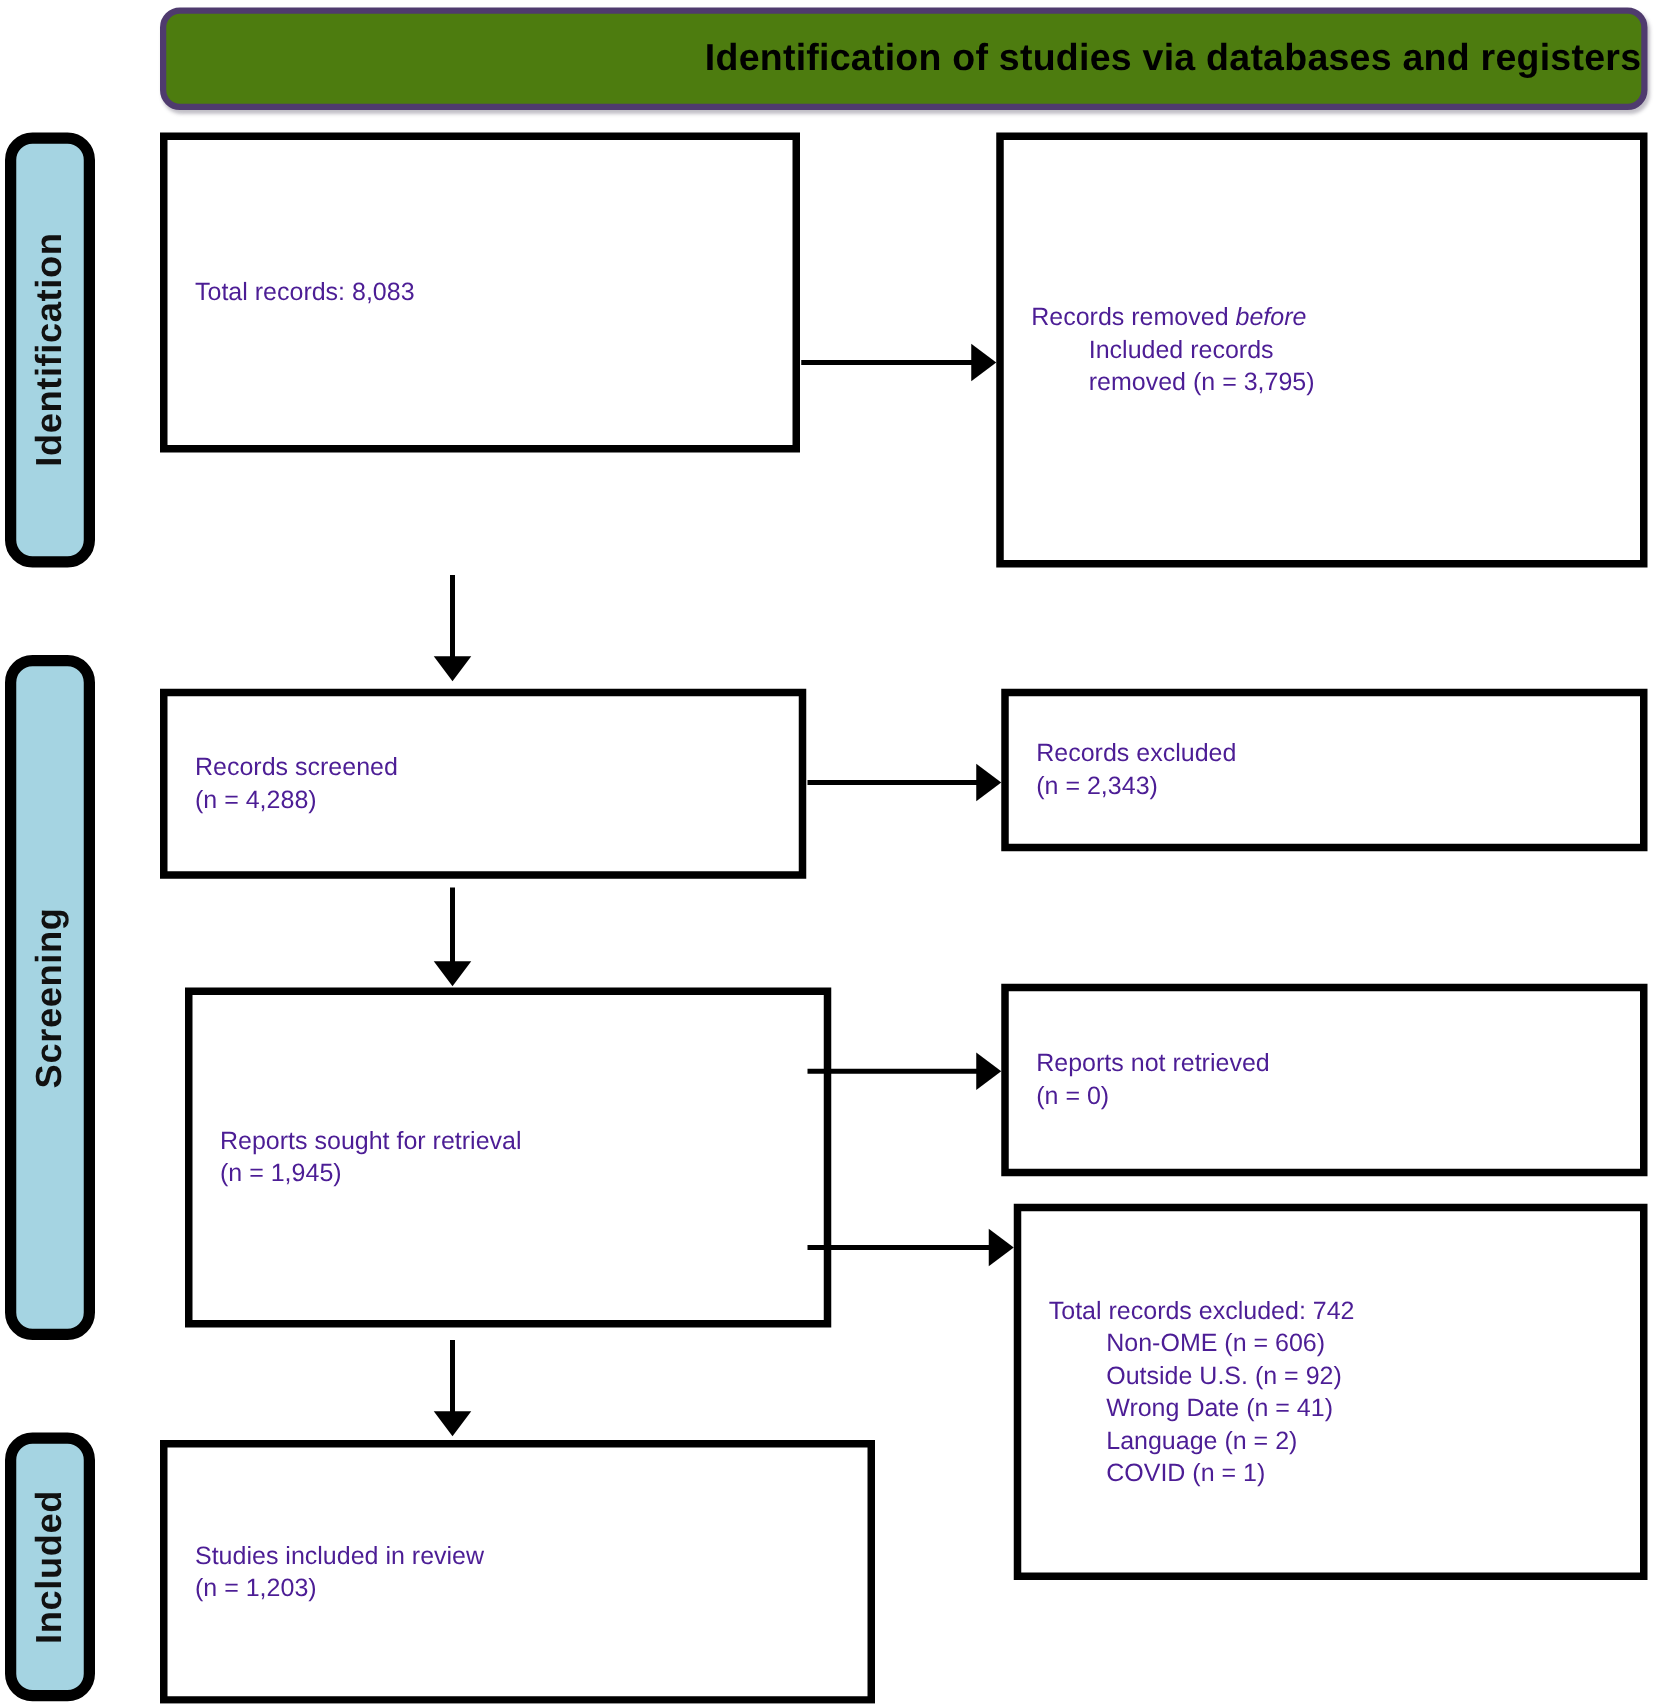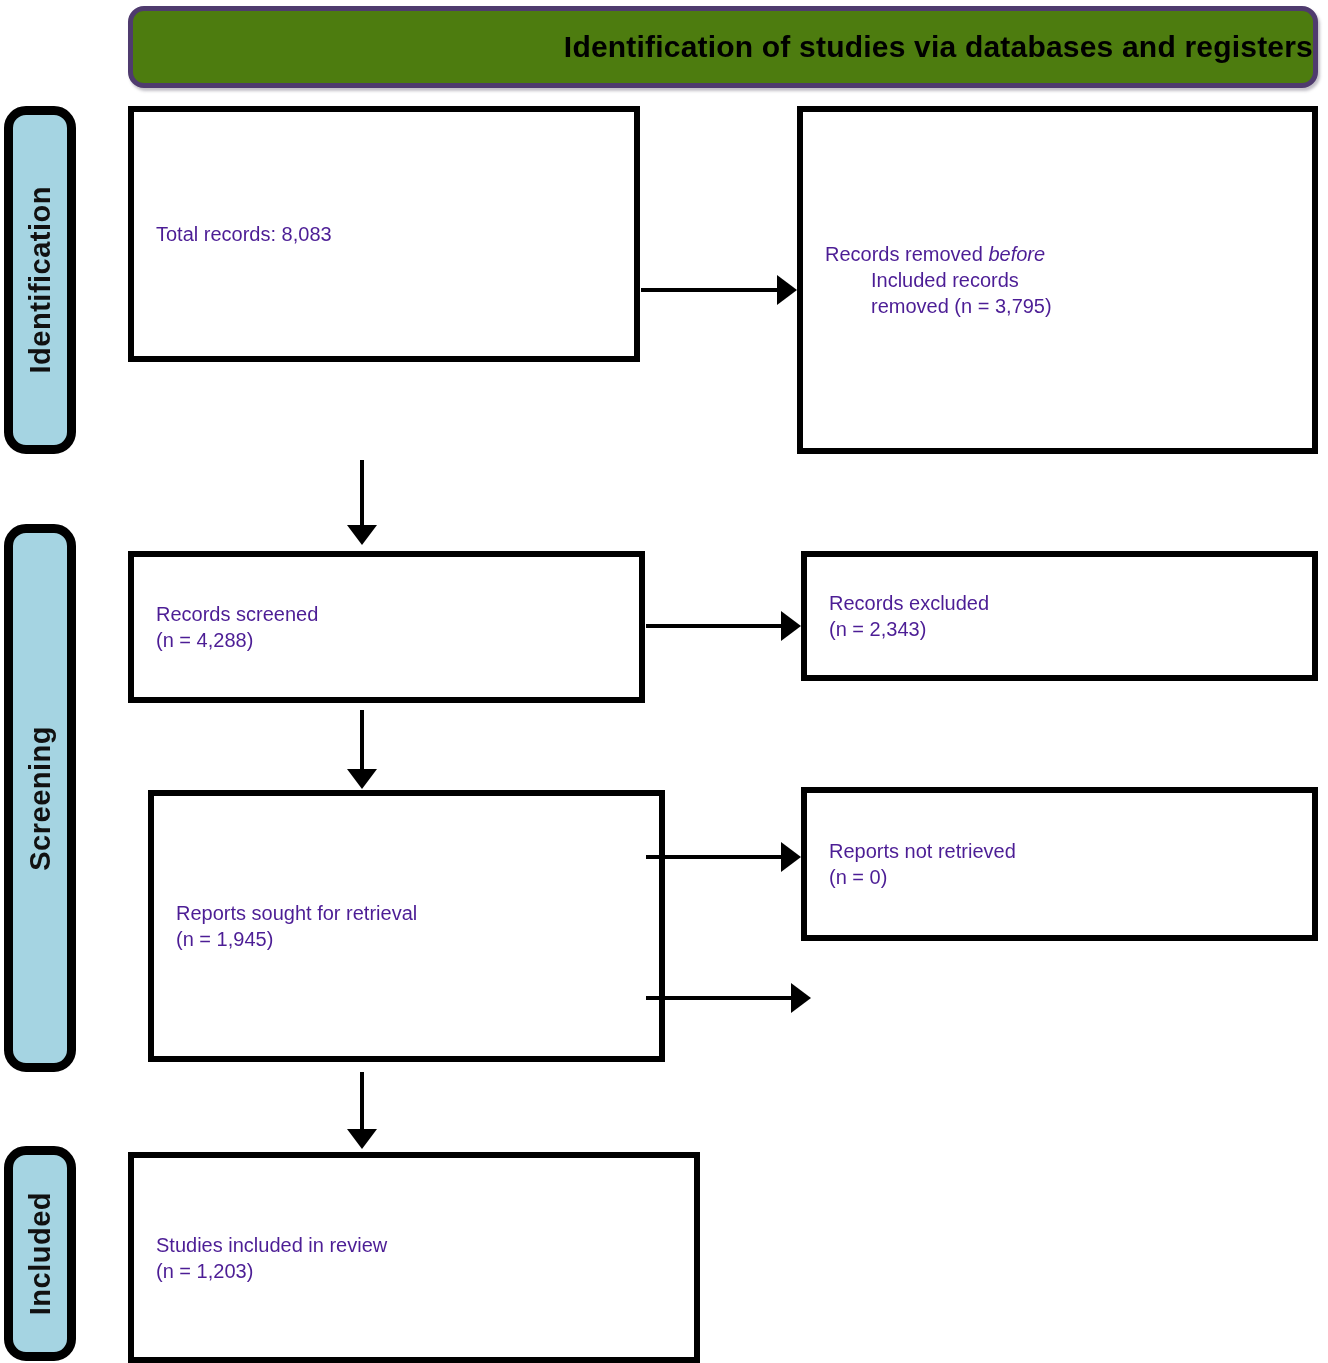--- a/index.html
+++ b/index.html
@@ -187,20 +187,28 @@
   <div class="fbox" id="box-reports-sought">
     <div class="line">Reports sought for retrieval</div>
     <div class="line">(n = 1,945)</div>
   </div>
 
   <div class="fbox" id="box-reports-not-retr">
     <div class="line">Reports not retrieved</div>
     <div class="line">(n = 0)</div>
   </div>
 
+  <div class="fbox" id="box-total-excluded">
+    <div class="line">Total records excluded: 742</div>
+    <div class="line indent">Non-OME (n = 606)</div>
+    <div class="line indent">Outside U.S. (n = 92)</div>
+    <div class="line indent">Wrong Date (n = 41)</div>
+    <div class="line indent">Language (n = 2)</div>
+    <div class="line indent">COVID (n = 1)</div>
+  </div>
 
   <div class="fbox" id="box-studies-included">
     <div class="line">Studies included in review</div>
     <div class="line">(n = 1,203)</div>
   </div>
 
   <div class="arrow-v" id="conn-id-to-screen"></div>
   <div class="arrow-v" id="conn-screen-to-sought"></div>
   <div class="arrow-v" id="conn-sought-to-incl"></div>
 

